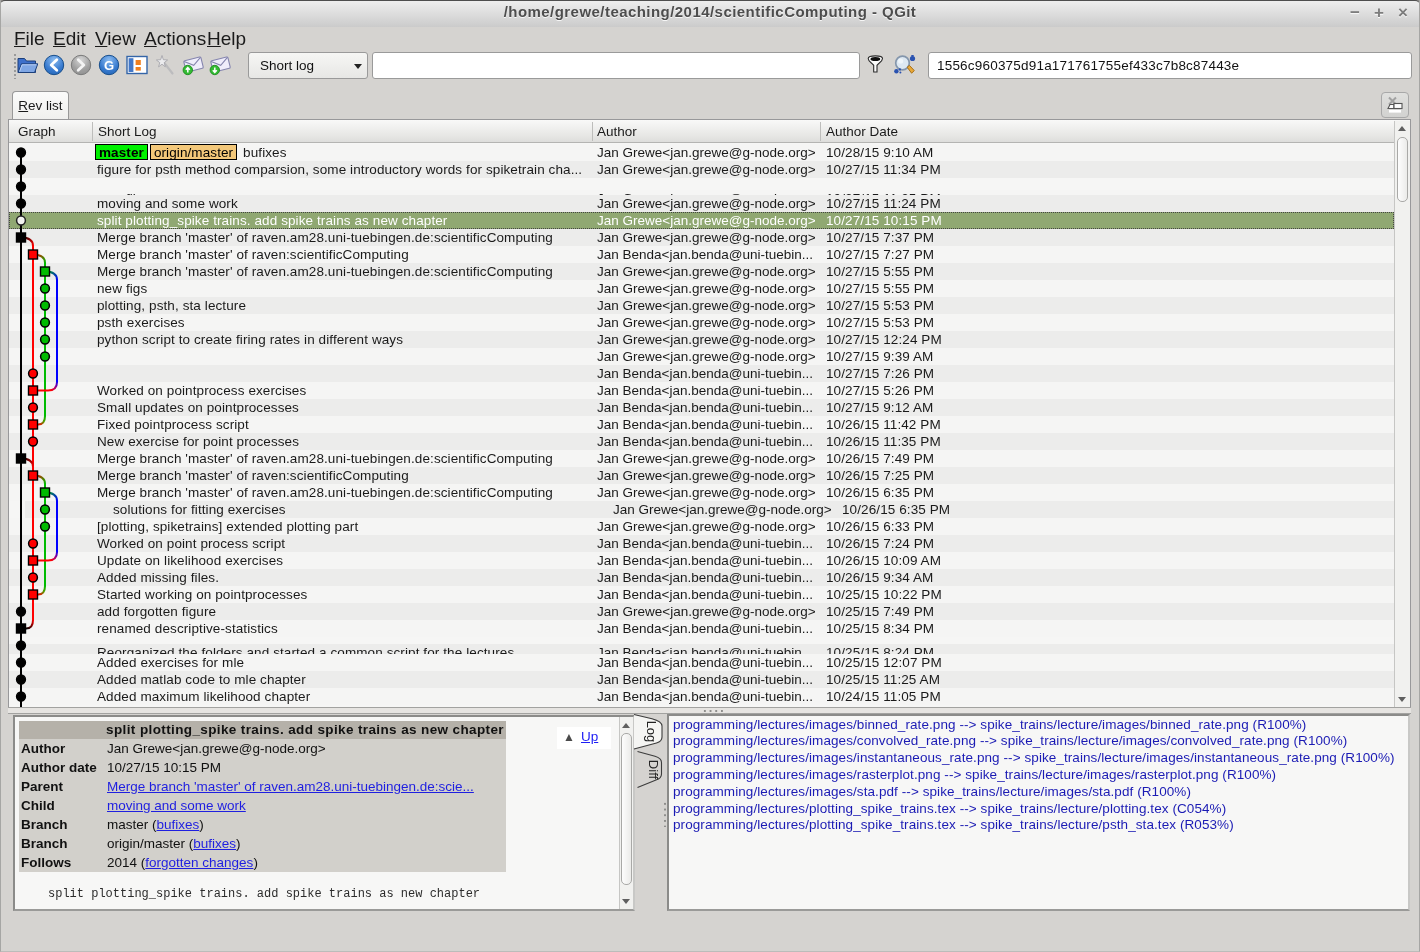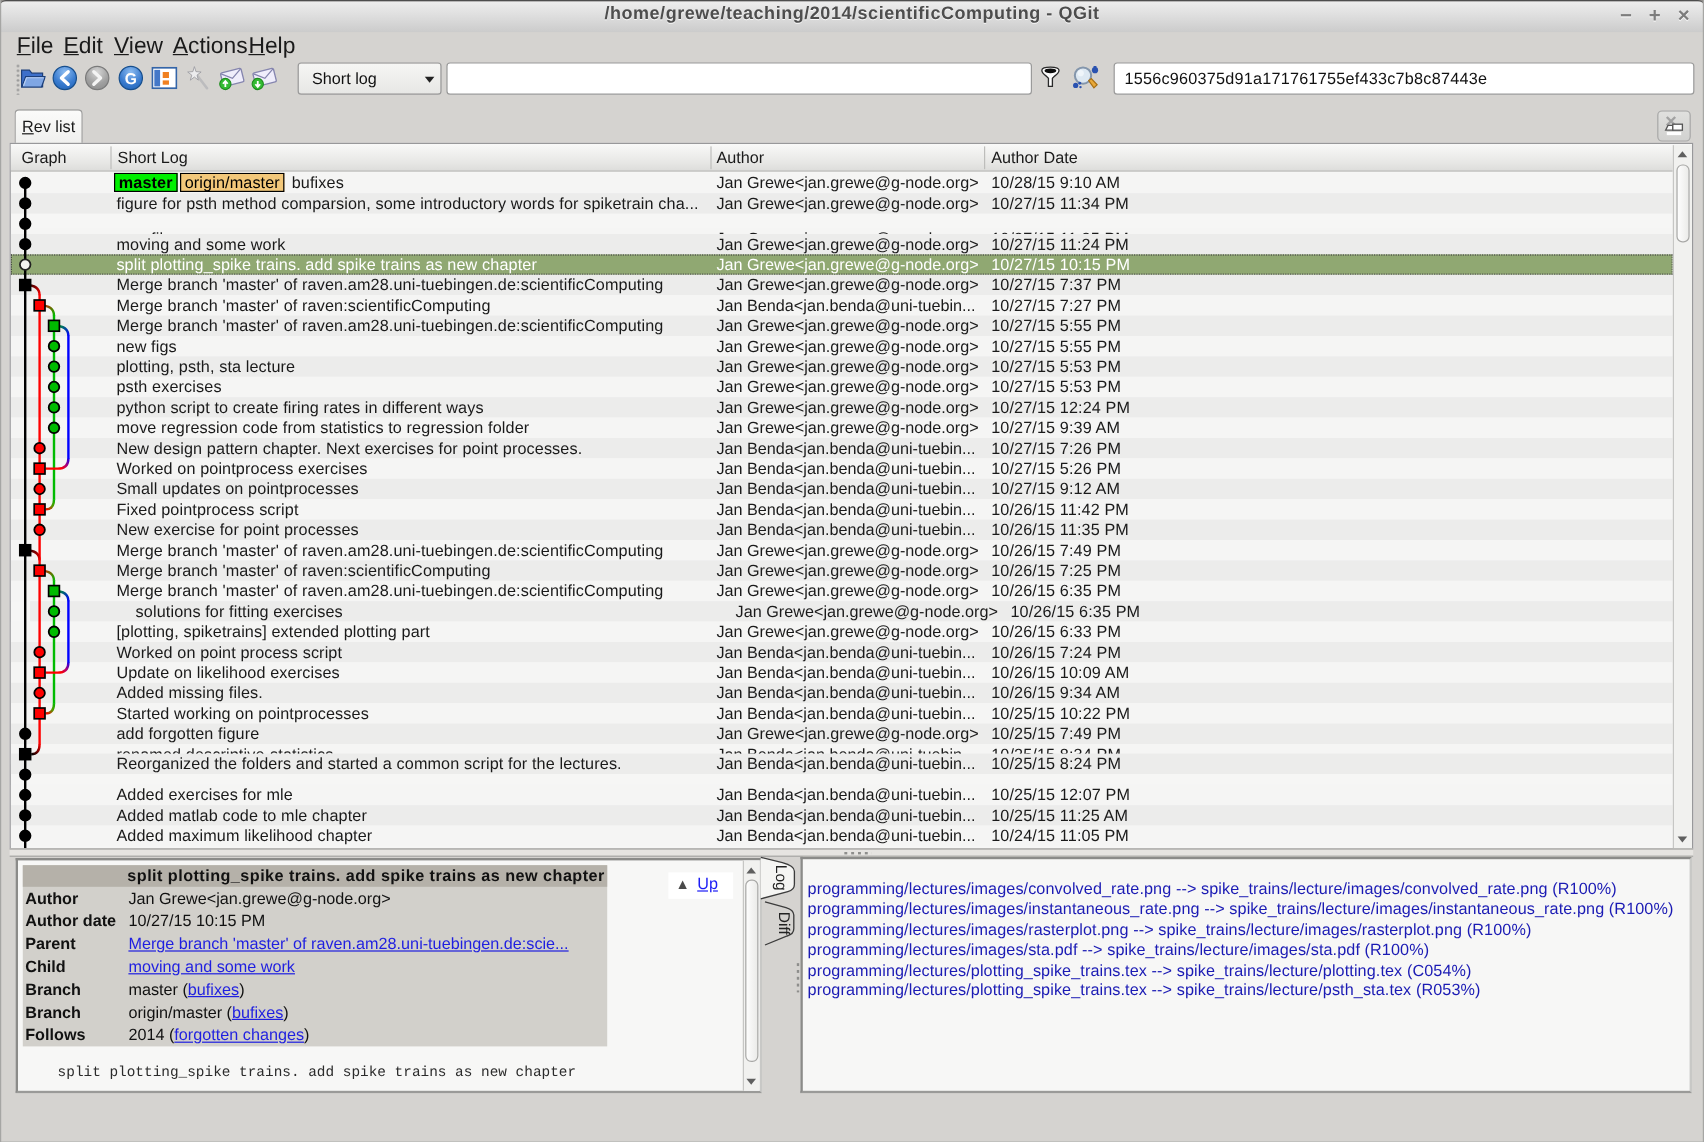--- a/index.html
+++ b/index.html
@@ -245,26 +245,24 @@
       <span class="sl">psth exercises</span>
       <span class="au">Jan Grewe&lt;jan.grewe@g-node.org&gt;</span>
       <span class="ad">10/27/15 5:53 PM</span>
     </div>
 <div class="row even" style="top:187px;">
       <span class="sl">python script to create firing rates in different ways</span>
       <span class="au">Jan Grewe&lt;jan.grewe@g-node.org&gt;</span>
       <span class="ad">10/27/15 12:24 PM</span>
     </div>
 <div class="row odd" style="top:204px;">
-      <span class="sl">move regression code from statistics to regression folder</span>
       <span class="au">Jan Grewe&lt;jan.grewe@g-node.org&gt;</span>
       <span class="ad">10/27/15 9:39 AM</span>
     </div>
 <div class="row even" style="top:221px;">
-      <span class="sl">New design pattern chapter. Next exercises for point processes.</span>
       <span class="au">Jan Benda&lt;jan.benda@uni-tuebin...</span>
       <span class="ad">10/27/15 7:26 PM</span>
     </div>
 <div class="row odd" style="top:238px;">
       <span class="sl">Worked on pointprocess exercises</span>
       <span class="au">Jan Benda&lt;jan.benda@uni-tuebin...</span>
       <span class="ad">10/27/15 5:26 PM</span>
     </div>
 <div class="row even" style="top:255px;">
       <span class="sl">Small updates on pointprocesses</span>
@@ -329,21 +327,21 @@
 <div class="row even" style="top:459px;">
       <span class="sl">add forgotten figure</span>
       <span class="au">Jan Grewe&lt;jan.grewe@g-node.org&gt;</span>
       <span class="ad">10/25/15 7:49 PM</span>
     </div>
 <div class="row odd" style="top:476px;">
       <span class="sl">renamed descriptive-statistics</span>
       <span class="au">Jan Benda&lt;jan.benda@uni-tuebin...</span>
       <span class="ad">10/25/15 8:34 PM</span>
     </div>
-<div class="row even" style="top:484px;">
+<div class="row even" style="top:500px;">
       <span class="sl">Reorganized the folders and started a common script for the lectures.</span>
       <span class="au">Jan Benda&lt;jan.benda@uni-tuebin...</span>
       <span class="ad">10/25/15 8:24 PM</span>
     </div>
 <div class="row odd" style="top:510px;">
       <span class="sl">Added exercises for mle</span>
       <span class="au">Jan Benda&lt;jan.benda@uni-tuebin...</span>
       <span class="ad">10/25/15 12:07 PM</span>
     </div>
 <div class="row even" style="top:527px;">
@@ -508,20 +506,21 @@
 <div class="abs sb-handle" style="left:620.5px;top:733px;width:11px;height:152px;"></div>
 <div class="abs arr" style="left:621.5px;top:899px;border-left:4.5px solid transparent;border-right:4.5px solid transparent;border-top:5.5px solid #5f5f5f;"></div>
 <svg class="abs" style="left:630px;top:710px;" width="40" height="95" viewBox="0 0 40 95">
 <path d="M4 4.5 L22 8.8 Q32 11.5 32 16 L32 27 Q32 31.5 26.5 33 L4 39" fill="#f5f5f3" stroke="#3c3c3c" stroke-width="1.1"></path>
 <path d="M7.5 41.5 L25 46.3 Q31.5 48.3 31.5 52.5 L31.5 64 Q31.5 68.5 26 70 L7.5 77.5" fill="#d5d3d0" stroke="#3c3c3c" stroke-width="1.1"></path>
 <text x="17" y="21.5" transform="rotate(90 17 21.5)" text-anchor="middle" font-family="Liberation Sans" font-size="13" fill="#222">Log</text>
 <text x="19" y="59.5" transform="rotate(90 19 59.5)" text-anchor="middle" font-family="Liberation Sans" font-size="13" fill="#222">Diff</text>
 </svg>
 <div class="abs" style="left:663.5px;top:801px;width:2.5px;height:26px;background-image:radial-gradient(circle,#8e8e8c 40%,transparent 45%);background-size:2.5px 5.7px;"></div>
 <div class="abs" id="filelist">
+<div class="fl" style="top:0.5px;">programming/lectures/images/binned_rate.png --&gt; spike_trains/lecture/images/binned_rate.png (R100%)</div>
     <div class="fl" style="top:17.3px;">programming/lectures/images/convolved_rate.png --&gt; spike_trains/lecture/images/convolved_rate.png (R100%)</div>
     <div class="fl" style="top:34.1px;">programming/lectures/images/instantaneous_rate.png --&gt; spike_trains/lecture/images/instantaneous_rate.png (R100%)</div>
     <div class="fl" style="top:50.9px;">programming/lectures/images/rasterplot.png --&gt; spike_trains/lecture/images/rasterplot.png (R100%)</div>
     <div class="fl" style="top:67.7px;">programming/lectures/images/sta.pdf --&gt; spike_trains/lecture/images/sta.pdf (R100%)</div>
     <div class="fl" style="top:84.5px;">programming/lectures/plotting_spike_trains.tex --&gt; spike_trains/lecture/plotting.tex (C054%)</div>
     <div class="fl" style="top:101.3px;">programming/lectures/plotting_spike_trains.tex --&gt; spike_trains/lecture/psth_sta.tex (R053%)</div>
 </div>
 <div class="abs" id="winborders"></div>
 
 </body></html>

